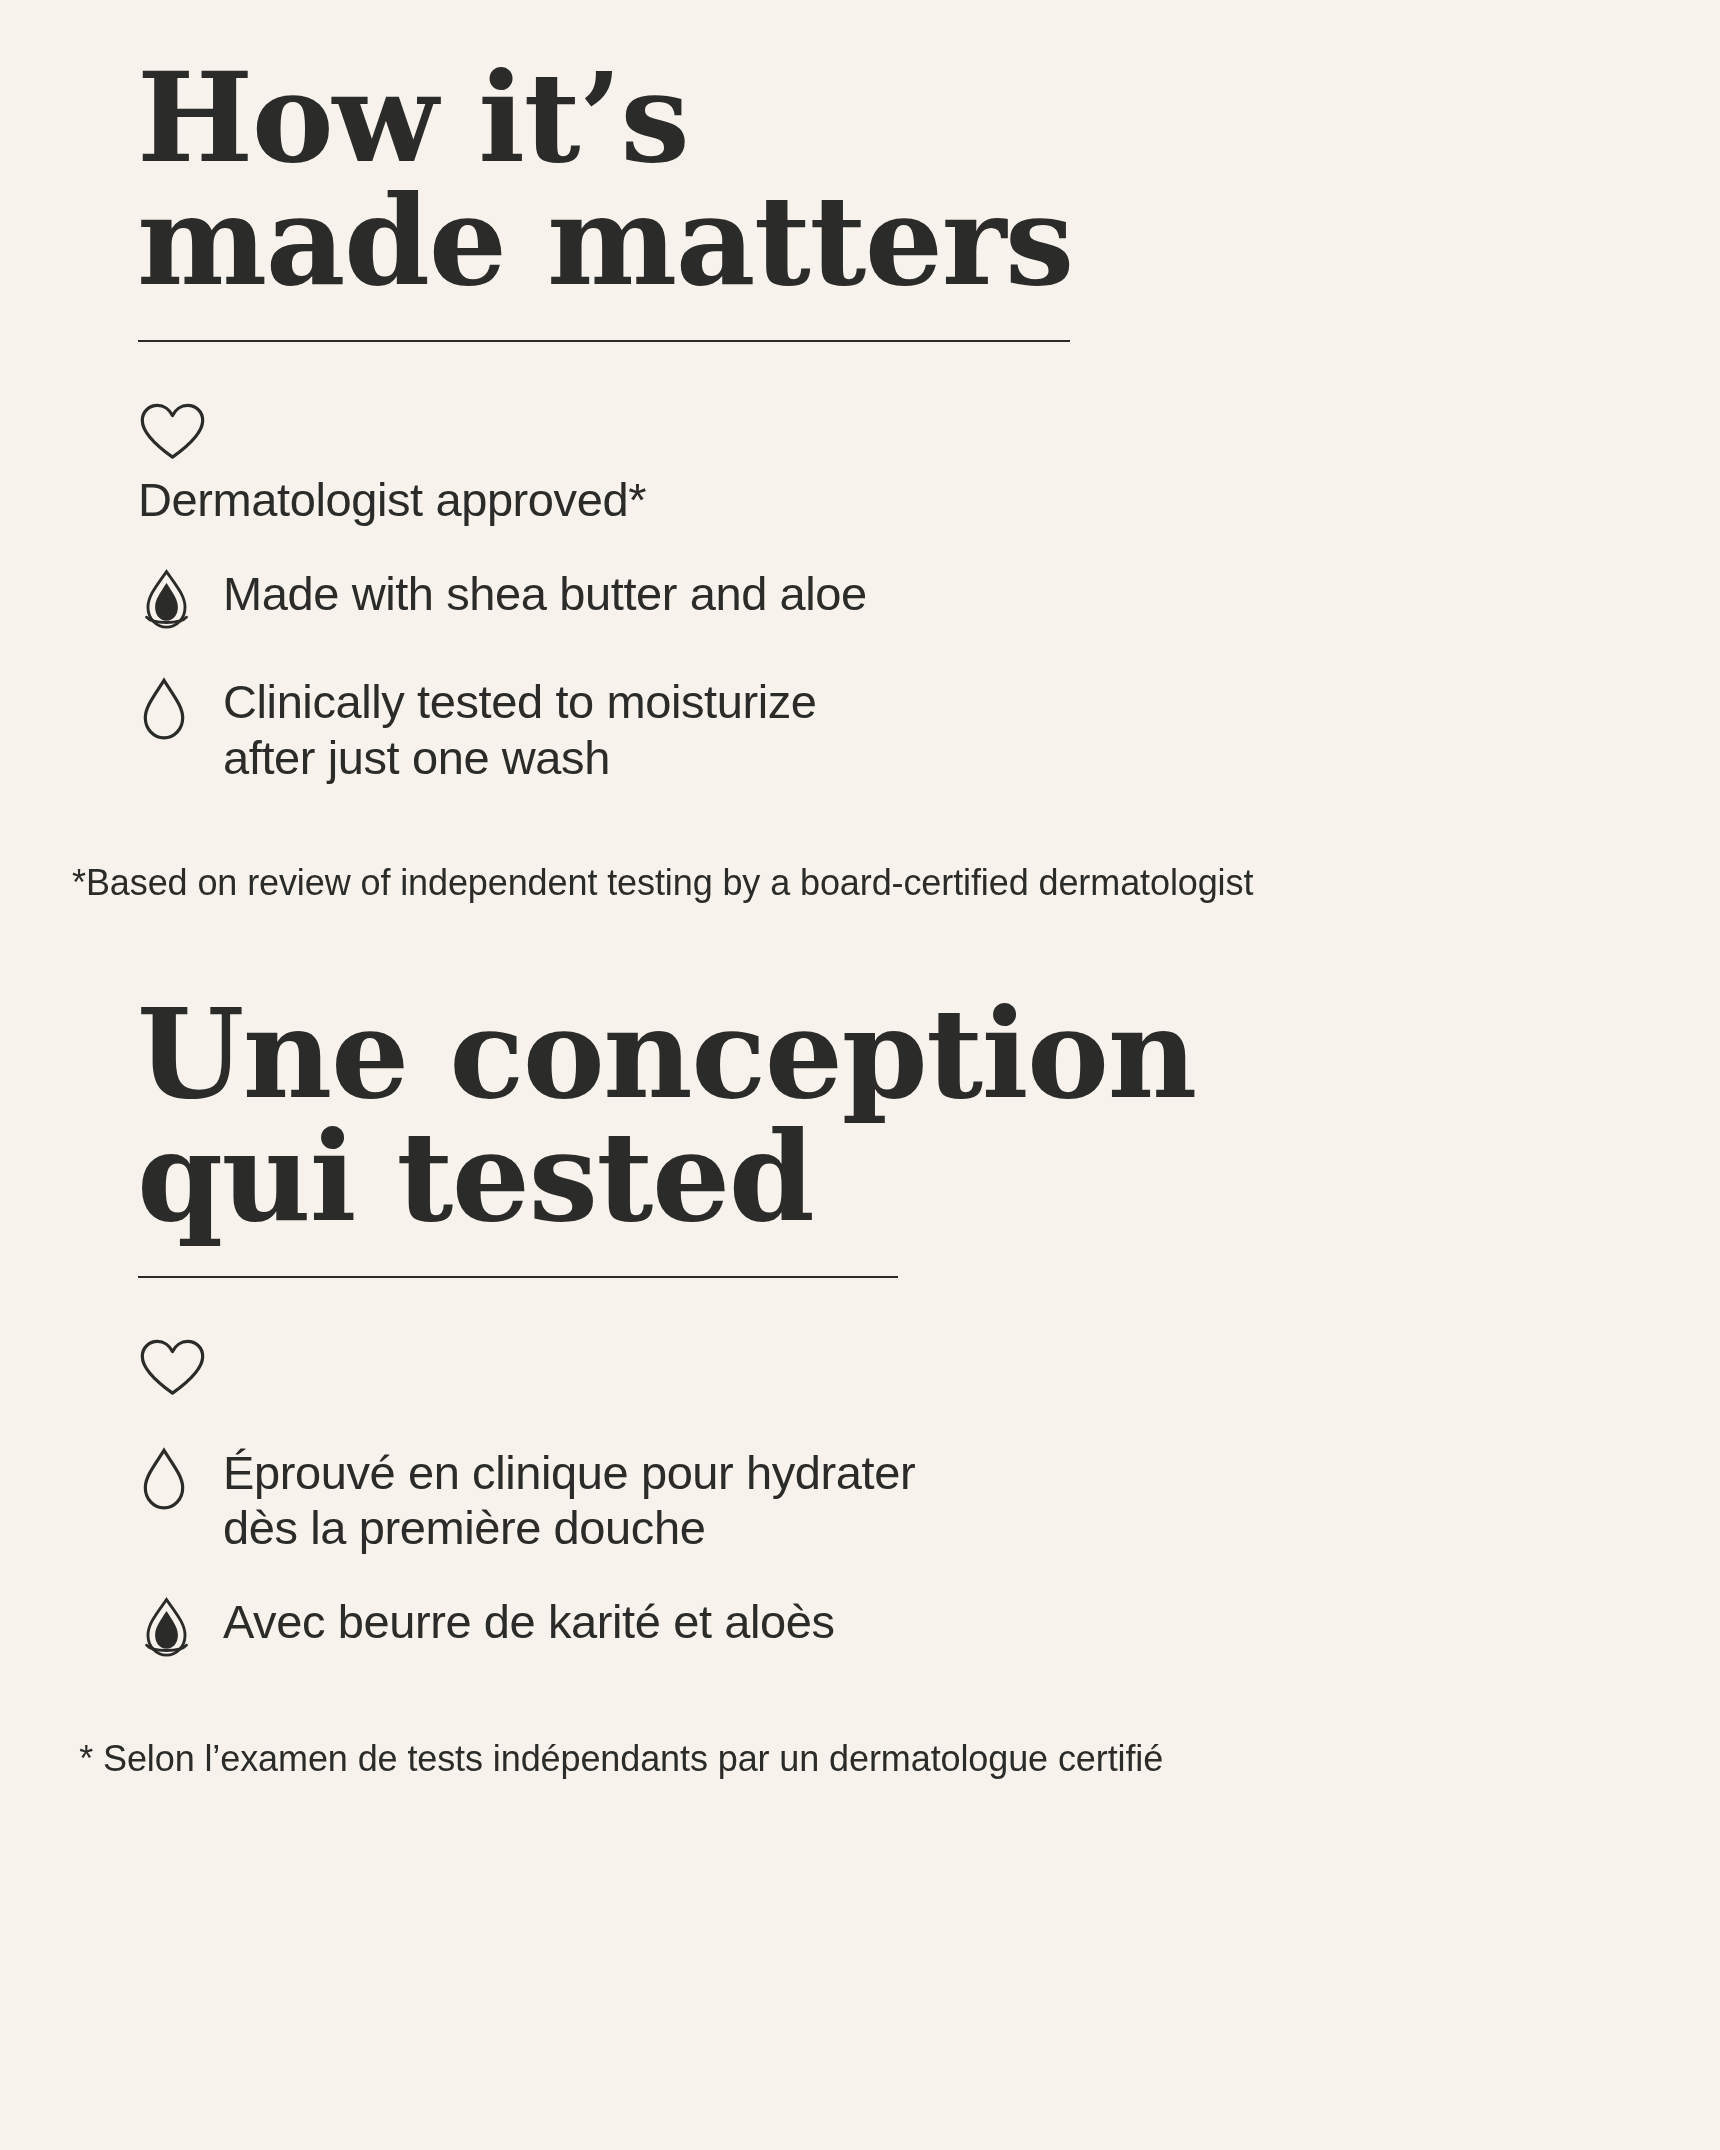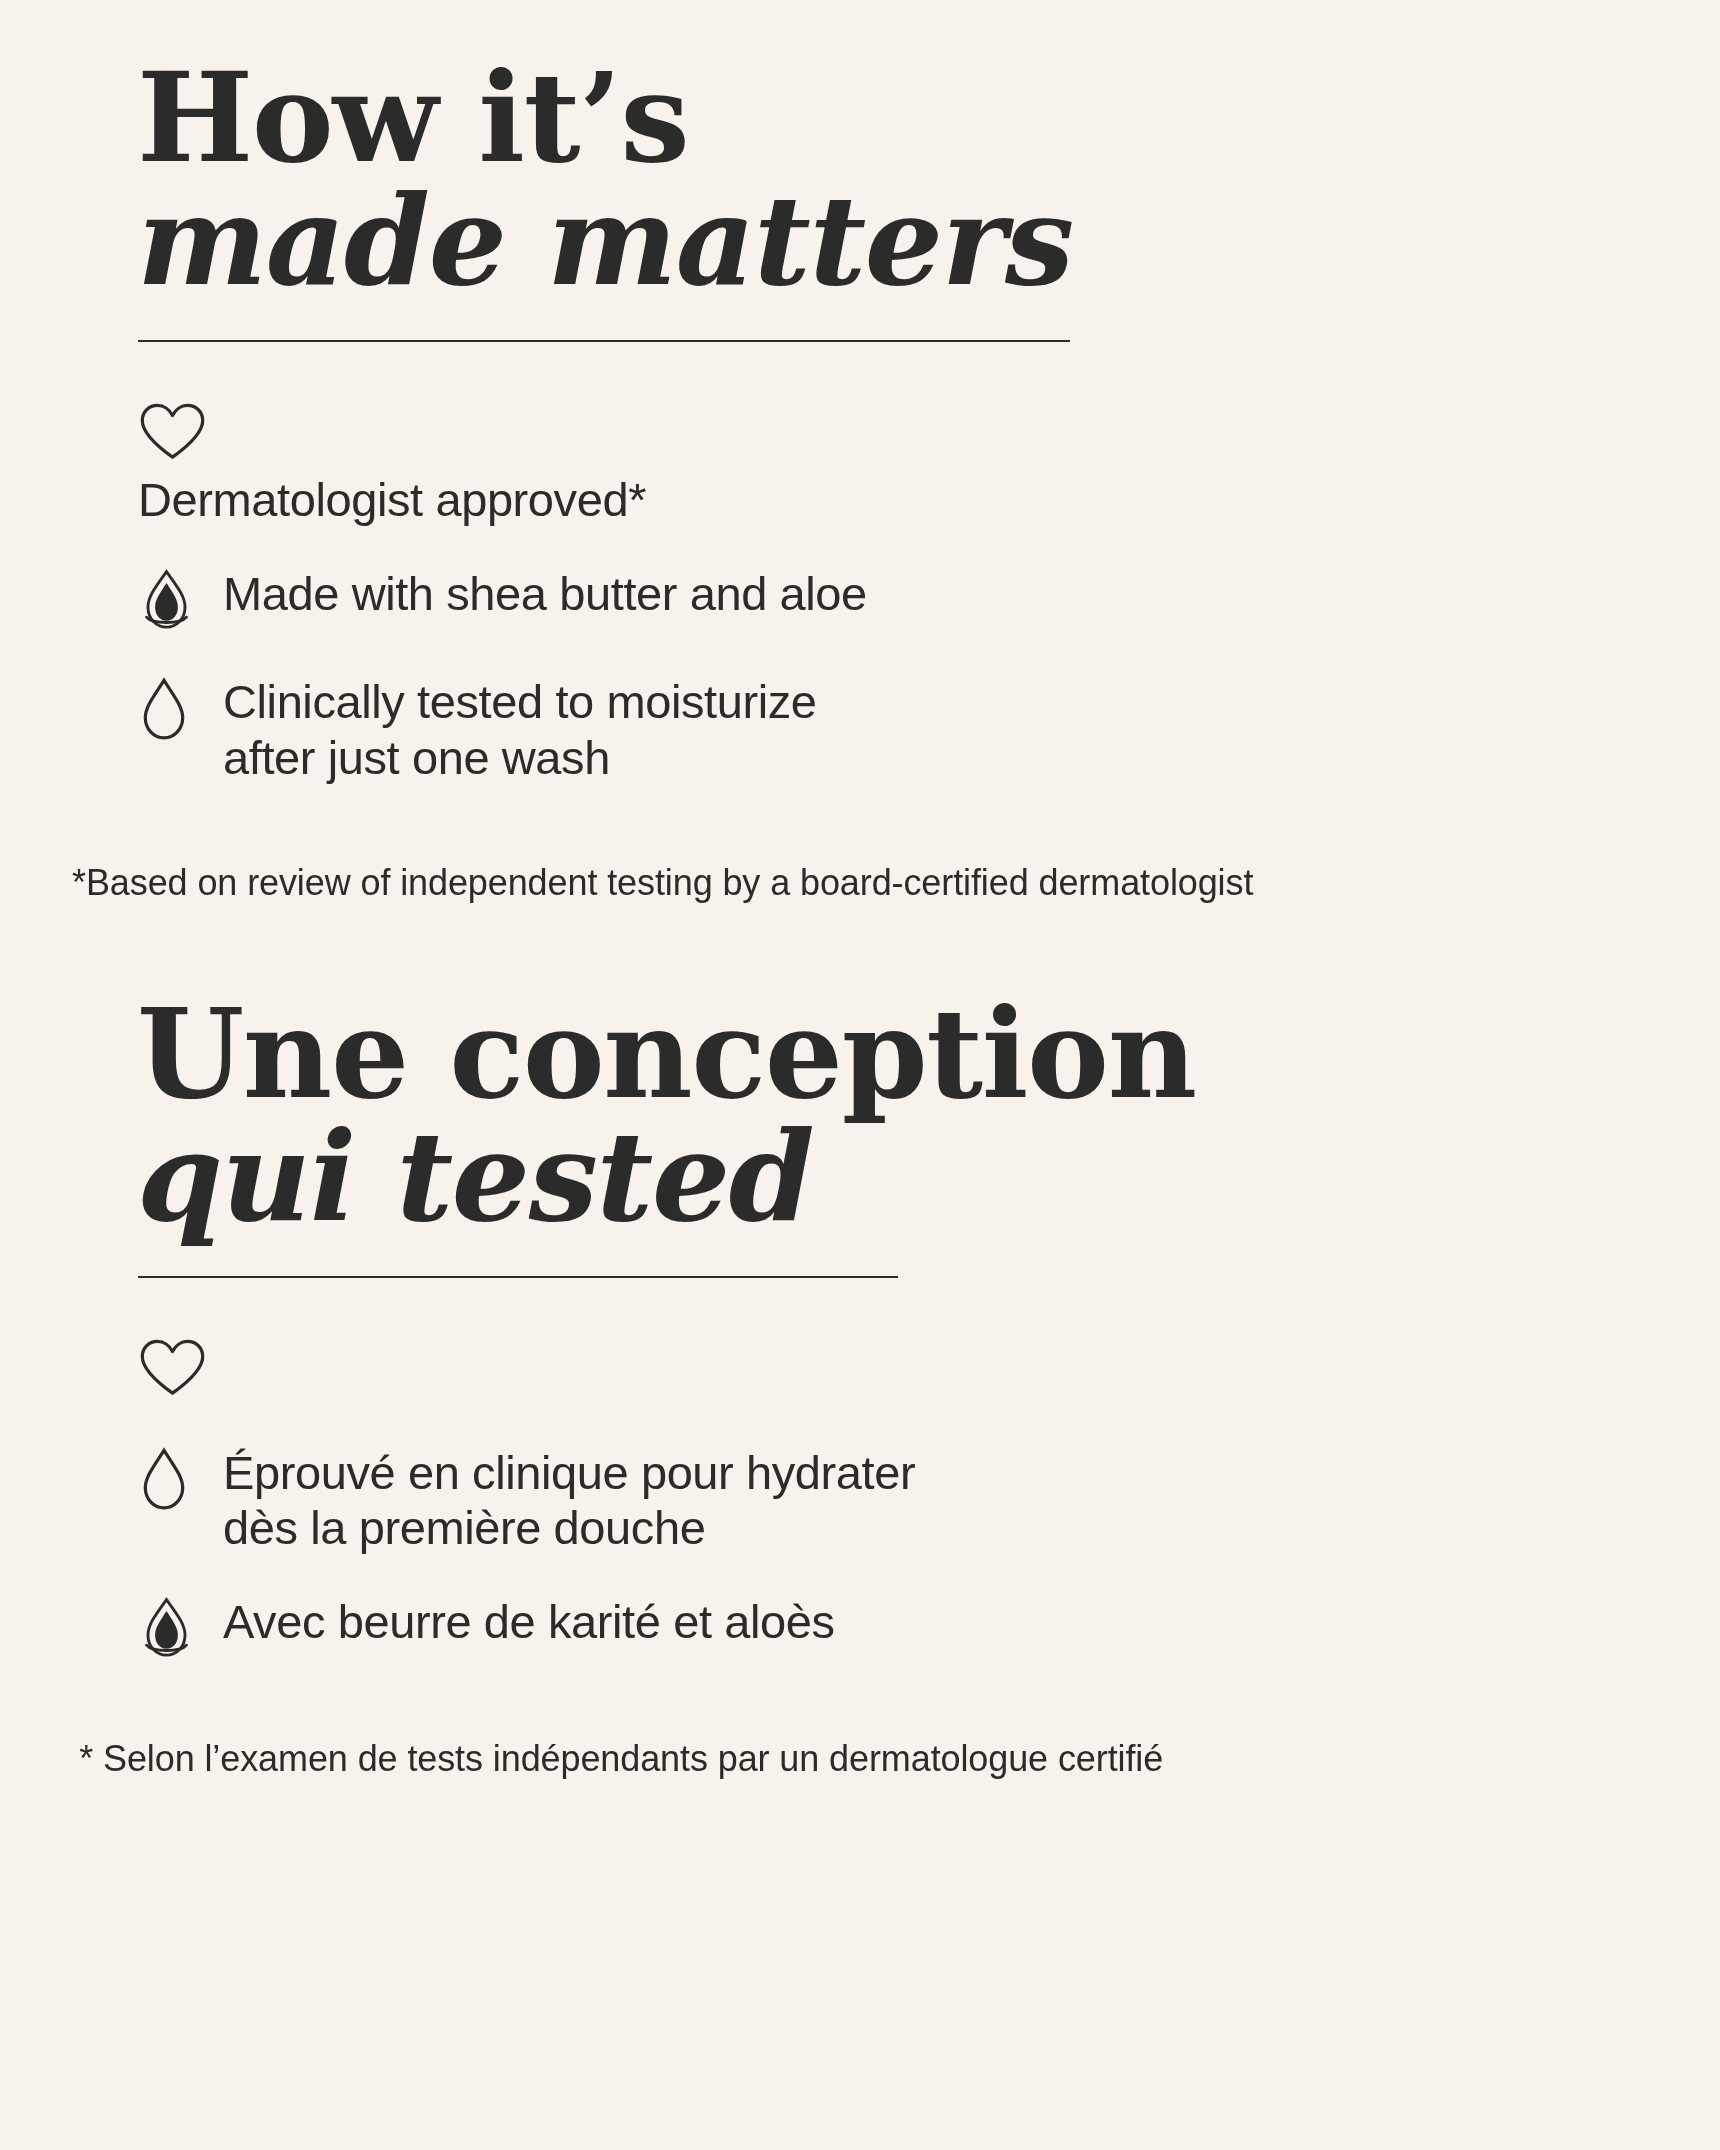--- a/index.html
+++ b/index.html
@@ -30,21 +30,21 @@
   h1.heading {
     font-family: "DejaVu Serif", serif;
     font-weight: 700;
     font-size: 123px;
     line-height: 1.0;
     letter-spacing: -1.4px;
     margin: 0 0 0 65px;
     color: #2b2b29;
     white-space: pre-line;
   }
-  h1.heading .line2 { display: block; font-style: italic; }
+  h1.heading .line2 { display: block; }
 
   .rule {
     height: 2.2px;
     background: #2b2b29;
     margin: 37px 0 0 66px;
   }
   .rule-en { width: 932px; }
   .rule-fr { width: 760px; }
 
   ul.features {

